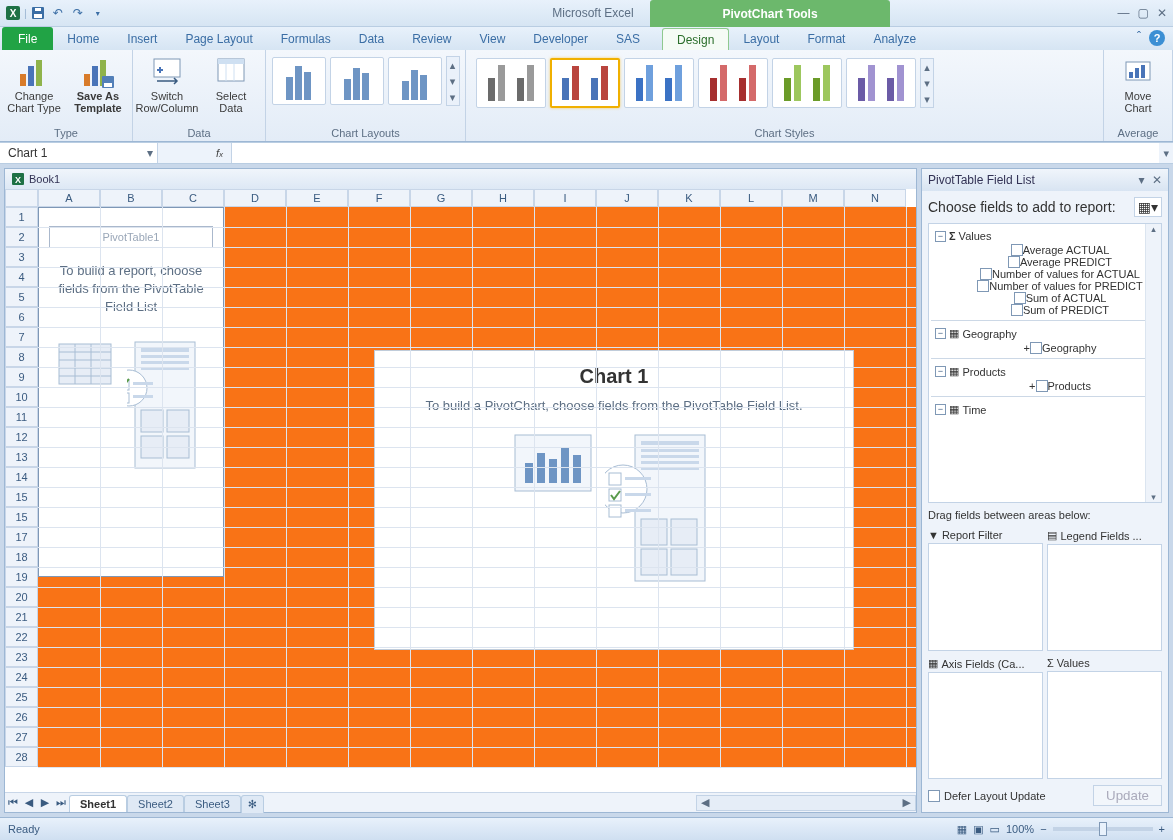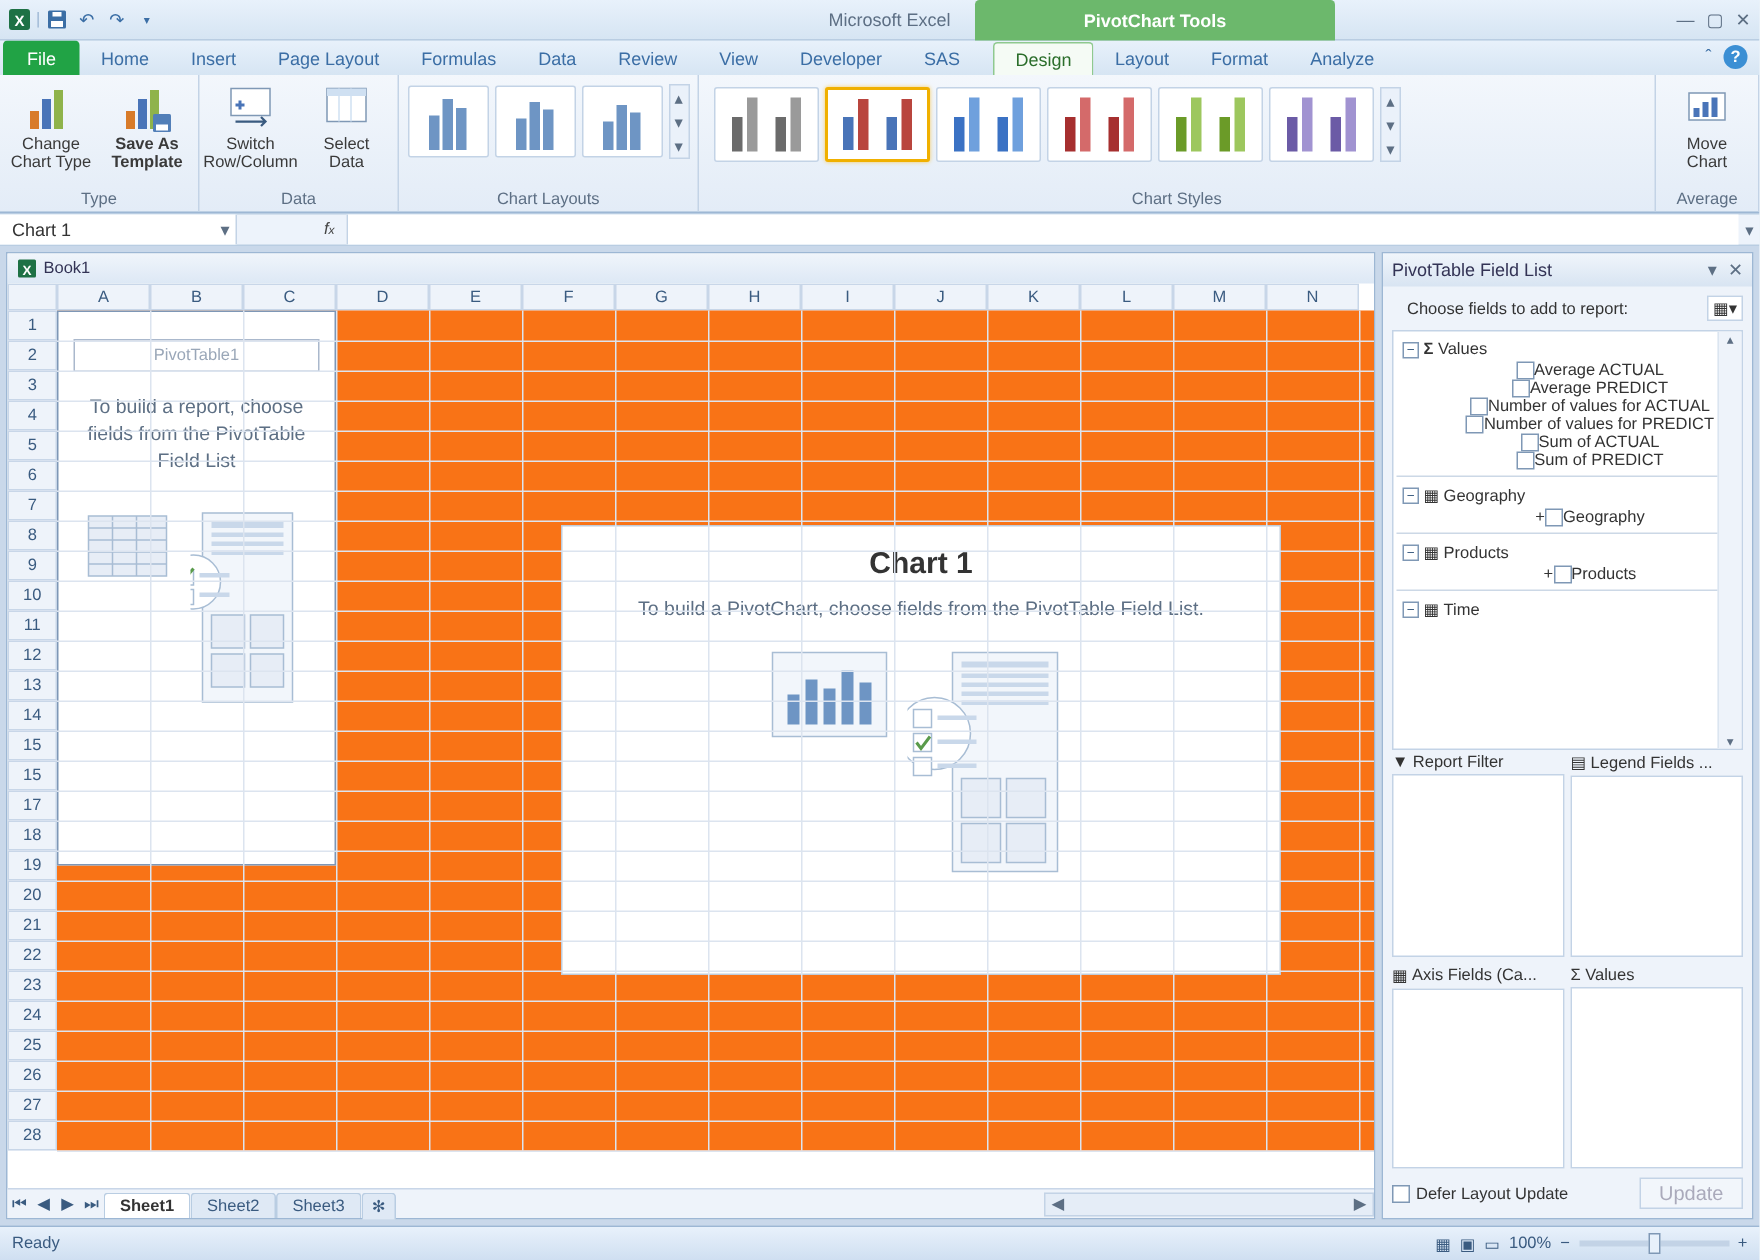--- a/index.html
+++ b/index.html
@@ -150,21 +150,21 @@
     height:20px; background:#eef3fa; border-top:1px solid #c8d6e8; display:flex; align-items:center;
   }
   .nav-btn { width:16px; text-align:center; color:#3a5b80;}
   .sheet-tab { background:#fff; border:1px solid #b9cde2; padding:2px 10px; font-size:11px; border-bottom:none; margin-top:2px; border-top-left-radius:3px; border-top-right-radius:3px;}
   .sheet-tab.active { font-weight:bold; }
   .sheet-tab.inact { background:#dfe9f5; color:#3a5b80;}
   .field-pane {
     width:248px; background:#eef3fa; border:1px solid #9db7d4; display:flex; flex-direction:column;
   }
   .fp-title { height:22px; background:linear-gradient(#f0f5fb,#d8e4f2); display:flex; align-items:center; padding:0 6px; font-size:12px; color:#335; justify-content:space-between;}
-  .fp-sub { padding:6px; font-size:11px; display:flex; justify-content:space-between; align-items:center;margin-left:10px;}
+  .fp-sub { padding:6px; font-size:14px; display:flex; justify-content:space-between; align-items:center;}
   .fp-list { flex:0 0 280px; background:#fff; border:1px solid #c3d3e6; margin:0 6px; overflow:auto; font-size:11px; padding:4px 2px; position:relative;}
   .node { display:flex; align-items:center; gap:3px; padding:2px 2px 2px 4px;}
   .node .tw { width:11px; height:11px; border:1px solid #7f98b5; font-size:9px; line-height:9px; text-align:center; color:#3a5b80;}
   .node .sigma{ font-weight:bold;}
   .child { padding-left:30px; display:flex; align-items:center; gap:0;justify-content:center;}
   .cb { width:12px; height:12px; border:1px solid #7f98b5; background:#fff;}
   .areas-hdr { padding:6px; font-size:11px; color:#333;}
   .areas { display:grid; grid-template-columns:1fr 1fr; grid-template-rows: 1fr 1fr; gap:4px; padding:0 6px; flex:1;}
   .area-box { display:flex; flex-direction:column; }
   .area-title { font-size:11px; color:#333; display:flex; align-items:center; gap:3px; padding:2px 0; white-space:nowrap; overflow:hidden;}
@@ -660,20 +660,21 @@
       <div class="node">
         <span class="tw">−</span>
         <span>▦</span>
         <span>Time</span>
       </div>
       <div style="position:absolute;right:0;top:0;bottom:0;width:16px;background:#eef3fa;border-left:1px solid #dbe5f0;display:flex;flex-direction:column;justify-content:space-between;align-items:center;">
           <span style="font-size:9px;color:#5d6f84;">▴</span>
           <span style="font-size:9px;color:#5d6f84;">▾</span>
         </div>
     </div>
+    <div class="areas-hdr">Drag fields between areas below:</div>
     <div class="areas">
       <div class="area-box">
         <div class="area-title">
             <span>▼</span>
             <span>Report Filter</span>
           </div>
         <div class="area-drop"></div>
       </div>
       <div class="area-box">
         <div class="area-title">

